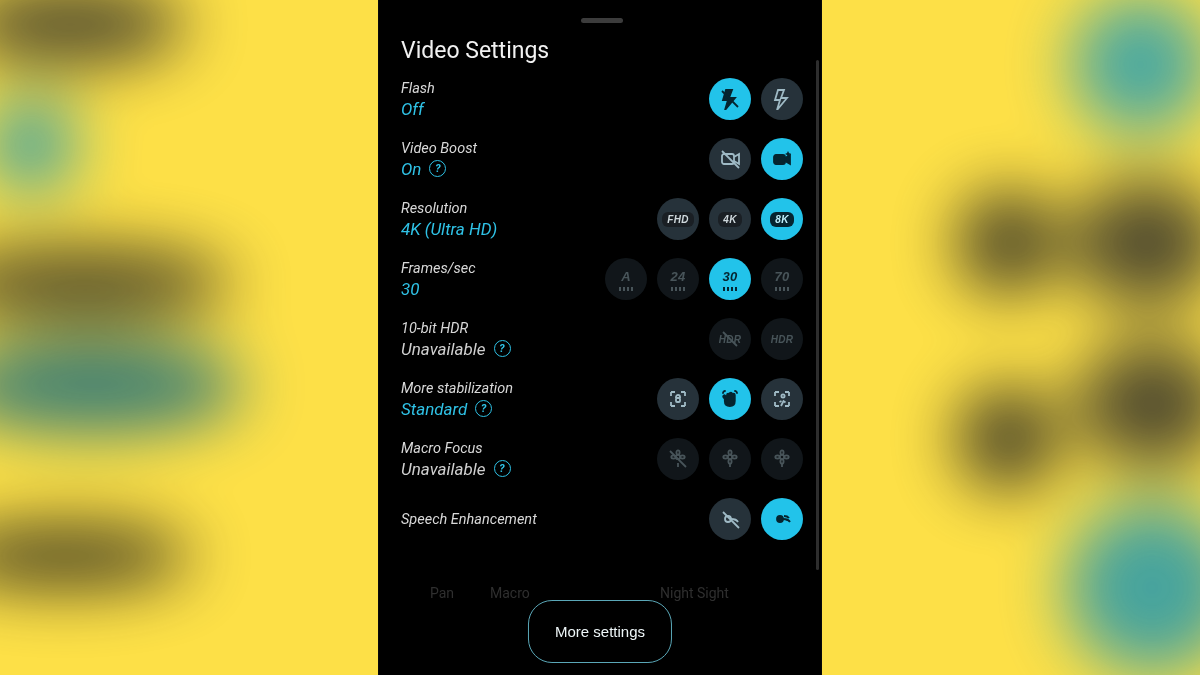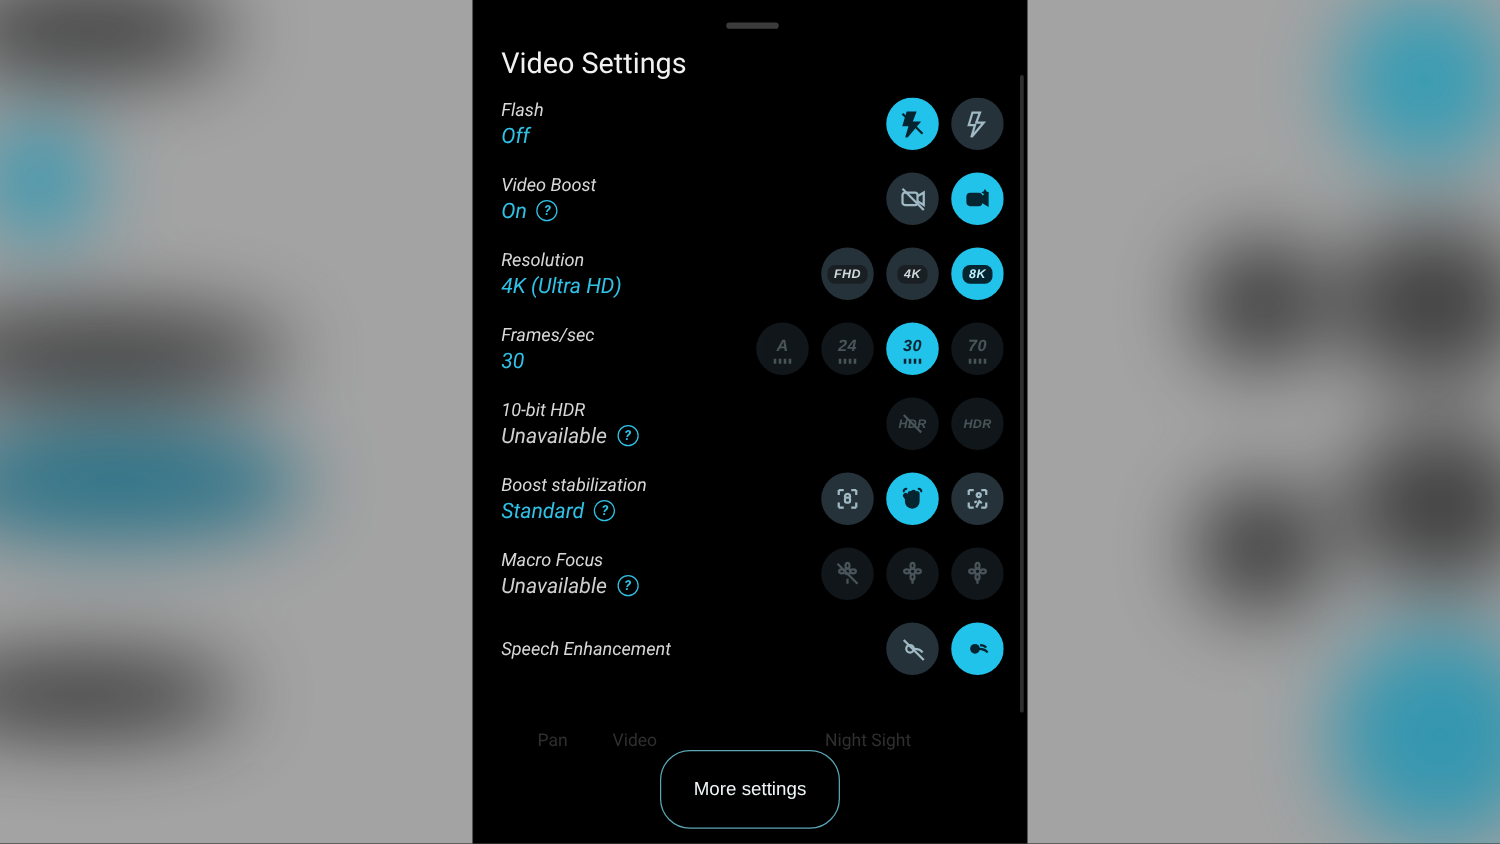--- a/index.html
+++ b/index.html
@@ -1,17 +1,17 @@
 <!DOCTYPE html>
 <html><head>
 <meta charset="utf-8">
 <style>
   * { box-sizing: border-box; margin: 0; padding: 0; }
   html, body { width: 1200px; height: 675px; overflow: hidden; background:#000; font-family: -apple-system, Roboto, "Helvetica Neue", Arial, sans-serif; }
-  .stage { position:relative; width:1200px; height:675px; background:#a3a3a3; }
+  .stage { position:relative; width:1200px; height:675px; background:#fde047; }
   
   .blurbg { position:absolute; inset:0; filter: blur(28px) brightness(.8); transform: scale(1.15); pointer-events:none; opacity:.8; }
   .blurbg .blob { position:absolute; border-radius:50%; }
   .blurbg .b1 { left:40px; top:30px; width:200px; height:70px; background:#333; }
   .blurbg .b2 { left:65px; top:130px; width:80px; height:80px; background:#1fb9e0; border-radius:50%; }
   .blurbg .b3 { left:20px; top:260px; width:260px; height:60px; background:#2a2a2a; }
   .blurbg .b4 { left:30px; top:340px; width:260px; height:80px; background:#0f7fa0; }
   .blurbg .b5 { left:25px; top:500px; width:220px; height:55px; background:#222; }
   .blurbg .b6 { right:70px; top:40px; width:120px; height:120px; background:#24c1e6; }
   .blurbg .b7 { right:60px; top:200px; width:130px; height:110px; background:#333; }
@@ -208,21 +208,21 @@
                 <line x1="4" y1="4" x2="18" y2="18"></line>
               </svg>
             </div>
             <div class="chip dim txt">
               <span style="font-size: 10px;">HDR</span>
             </div>
           </div>
         </div>
         <div class="row">
           <div class="lbl">
-            <div class="name">Boost stabilization</div>
+            <div class="name">More stabilization</div>
             <div class="val">
               <span>Standard</span>
               <span class="help">?</span>
             </div>
           </div>
           <div class="opts">
             <div class="chip">
               <svg viewBox="0 0 22 22">
                 <use href="#lock-frame-icon"></use>
               </svg>
@@ -283,21 +283,21 @@
           </div>
         </div>
       </div>
 
     <div class="scrollbar"></div>
 
     <button class="more">More settings</button>
   </div>
 
   <div class="ghost" style="left:430px; top:585px;text-align:right;">Pan</div>
-  <div class="ghost" style="left:490px; top:585px;">Video</div>
+  <div class="ghost" style="left:490px; top:585px;">Macro</div>
   <div class="ghost" style="left:660px; top:585px;">Night Sight</div>
 </div>
 
 <svg width="0" height="0" style="position:absolute">
   <defs>
     <g id="flash-off-icon">
         <path d="M7 2 L13 2 L10 10 L16 10 L6 22 L9 12 L4 12 Z"></path>
         <line x1="3" y1="3" x2="19" y2="19"></line>
       </g>
     <g id="flash-on-icon">

